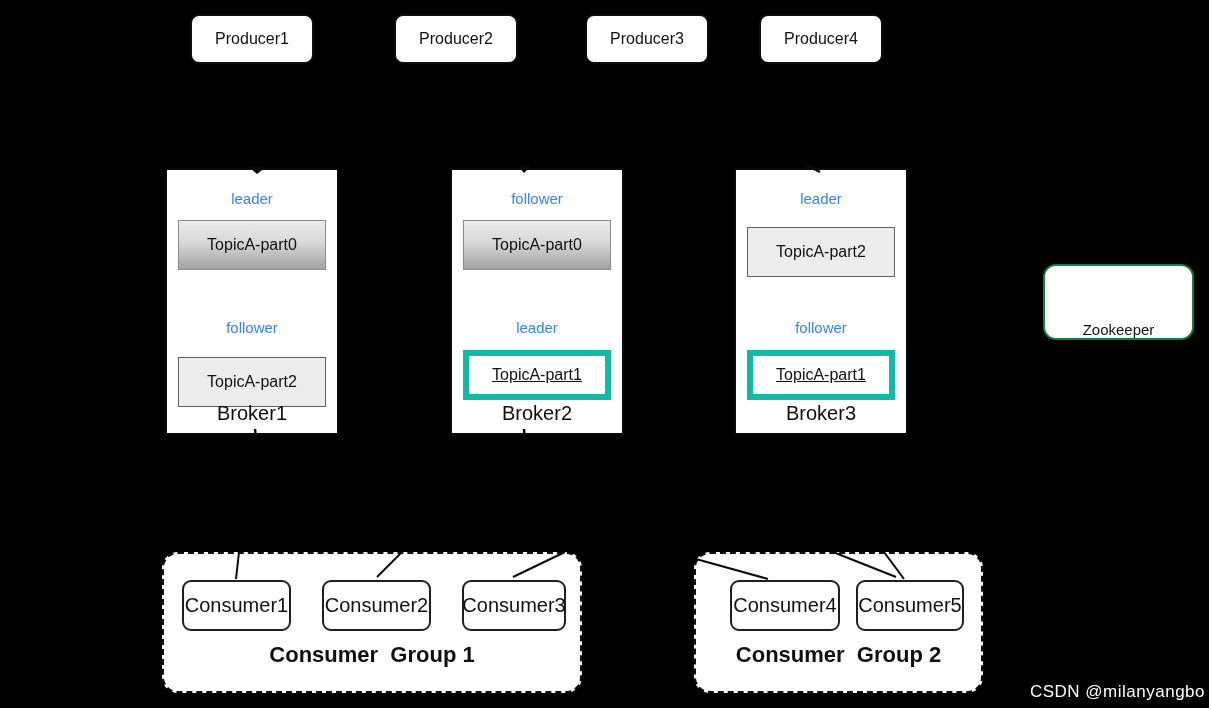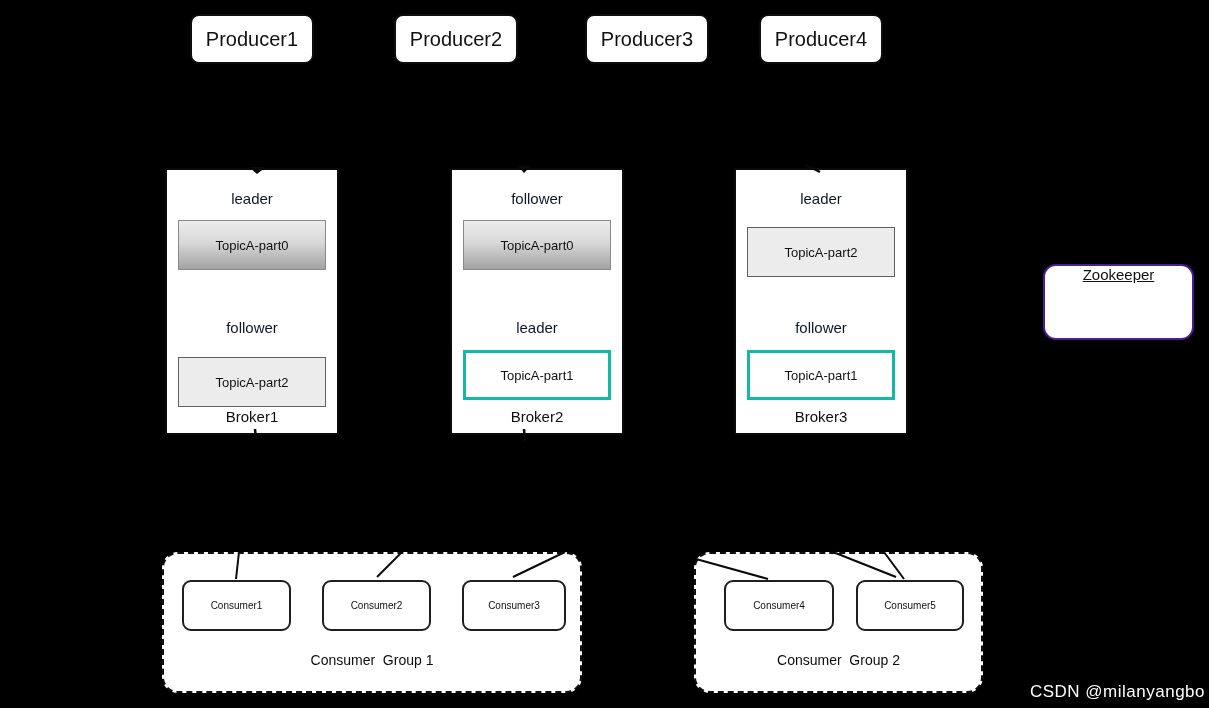--- a/index.html
+++ b/index.html
@@ -10,79 +10,79 @@
     font-family:"Liberation Sans","DejaVu Sans",sans-serif;
     color:#111;
     overflow:hidden;
   }
   .box{position:absolute;background:#ffffff;box-sizing:border-box;}
   
   .producer{
     width:124px;height:50px;top:14px;
     border:2px solid #0d0d0d;border-radius:9px;
     display:flex;align-items:center;justify-content:center;
-    font-size:20px;
+    font-size:16px;
   }
   
   .broker{
     width:174px;height:267px;top:168px;
     border:2px solid #0a0a0a;
   }
   .broker .role{
     position:absolute;left:0;width:100%;text-align:center;
-    font-size:15px;color:#0f172a;
+    font-size:15px;color:#3b82f6;
   }
   .broker .role.r1{top:20px;}
   .broker .role.r2{top:149px;}
   .partition{
     position:absolute;left:11px;width:148px;height:50px;
     display:flex;align-items:center;justify-content:center;
-    font-size:13px;box-sizing:border-box;
+    font-size:16px;box-sizing:border-box;
   }
   .partition.pA{top:50px;}
   .partition.pB{top:180px;}
   .part-gradient{
     background:linear-gradient(to bottom,#ececec 0%,#d8d8d8 45%,#a2a2a2 100%);
     border:1px solid #8a8a8a;
   }
   .part-light{
     background:#ececec;
     border:1px solid #5f5f5f;
     margin-top:7px;
   }
   .part-white{
     background:#ffffff;
-    border:3px solid #14b8a6;
+    border:6px solid #14b8a6;
+    text-decoration:underline;
   }
   .broker .bname{
     position:absolute;left:0;bottom:8px;width:100%;text-align:center;
-    font-size:15px;color:#0e0e0e;
+    font-size:20px;color:#0e0e0e;
   }
   
   .zookeeper{
     left:1043px;top:264px;width:151px;height:76px;
-    border:2px solid #4c1d95;border-radius:13px;
-    display:flex;align-items:flex-start;justify-content:center;
+    border:2px solid #15803d;border-radius:13px;
+    display:flex;align-items:flex-end;justify-content:center;
     font-size:15px;
-    text-decoration:underline;
   }
   
   .cgroup{
     height:141px;top:552px;
     border:2px dashed #101010;border-radius:16px;
   }
   .consumer{
     position:absolute;top:26px;height:51px;
     background:#fff;border:2px solid #1f1f1f;border-radius:9px;
     display:flex;align-items:center;justify-content:center;
-    font-size:10px;box-sizing:border-box;
+    font-size:20px;box-sizing:border-box;
   }
   .cgroup .gtitle{
     position:absolute;left:0;bottom:23px;width:100%;text-align:center;
-    font-size:14px;color:#0e0e0e;white-space:pre;
+    font-size:22px;color:#0e0e0e;white-space:pre;font-weight:bold;
   }
   
   .watermark{
     position:absolute;right:4px;bottom:6px;
     color:#ffffff;font-size:17px;letter-spacing:0.5px;
   }
   
   .overlay{
     position:absolute;left:0;top:0;width:1209px;height:708px;
     pointer-events:none;z-index:10;
@@ -153,21 +153,21 @@
     <div class="consumer" style="left:158px;width:109px">
       <span>Consumer2</span>
     </div>
     <div class="consumer" style="left:298px;width:104px">
       <span>Consumer3</span>
     </div>
     <div class="gtitle">Consumer  Group 1</div>
   </div>
 
   <div class="box cgroup" style="left:694px;width:289px">
-    <div class="consumer" style="left:28px;width:110px">
+    <div class="consumer" style="left:34px;width:110px">
       <span>Consumer4</span>
     </div>
     <div class="consumer" style="left:160px;width:108px">
       <span>Consumer5</span>
     </div>
     <div class="gtitle">Consumer  Group 2</div>
   </div>
 
   <div class="watermark">CSDN @milanyangbo</div>
 

